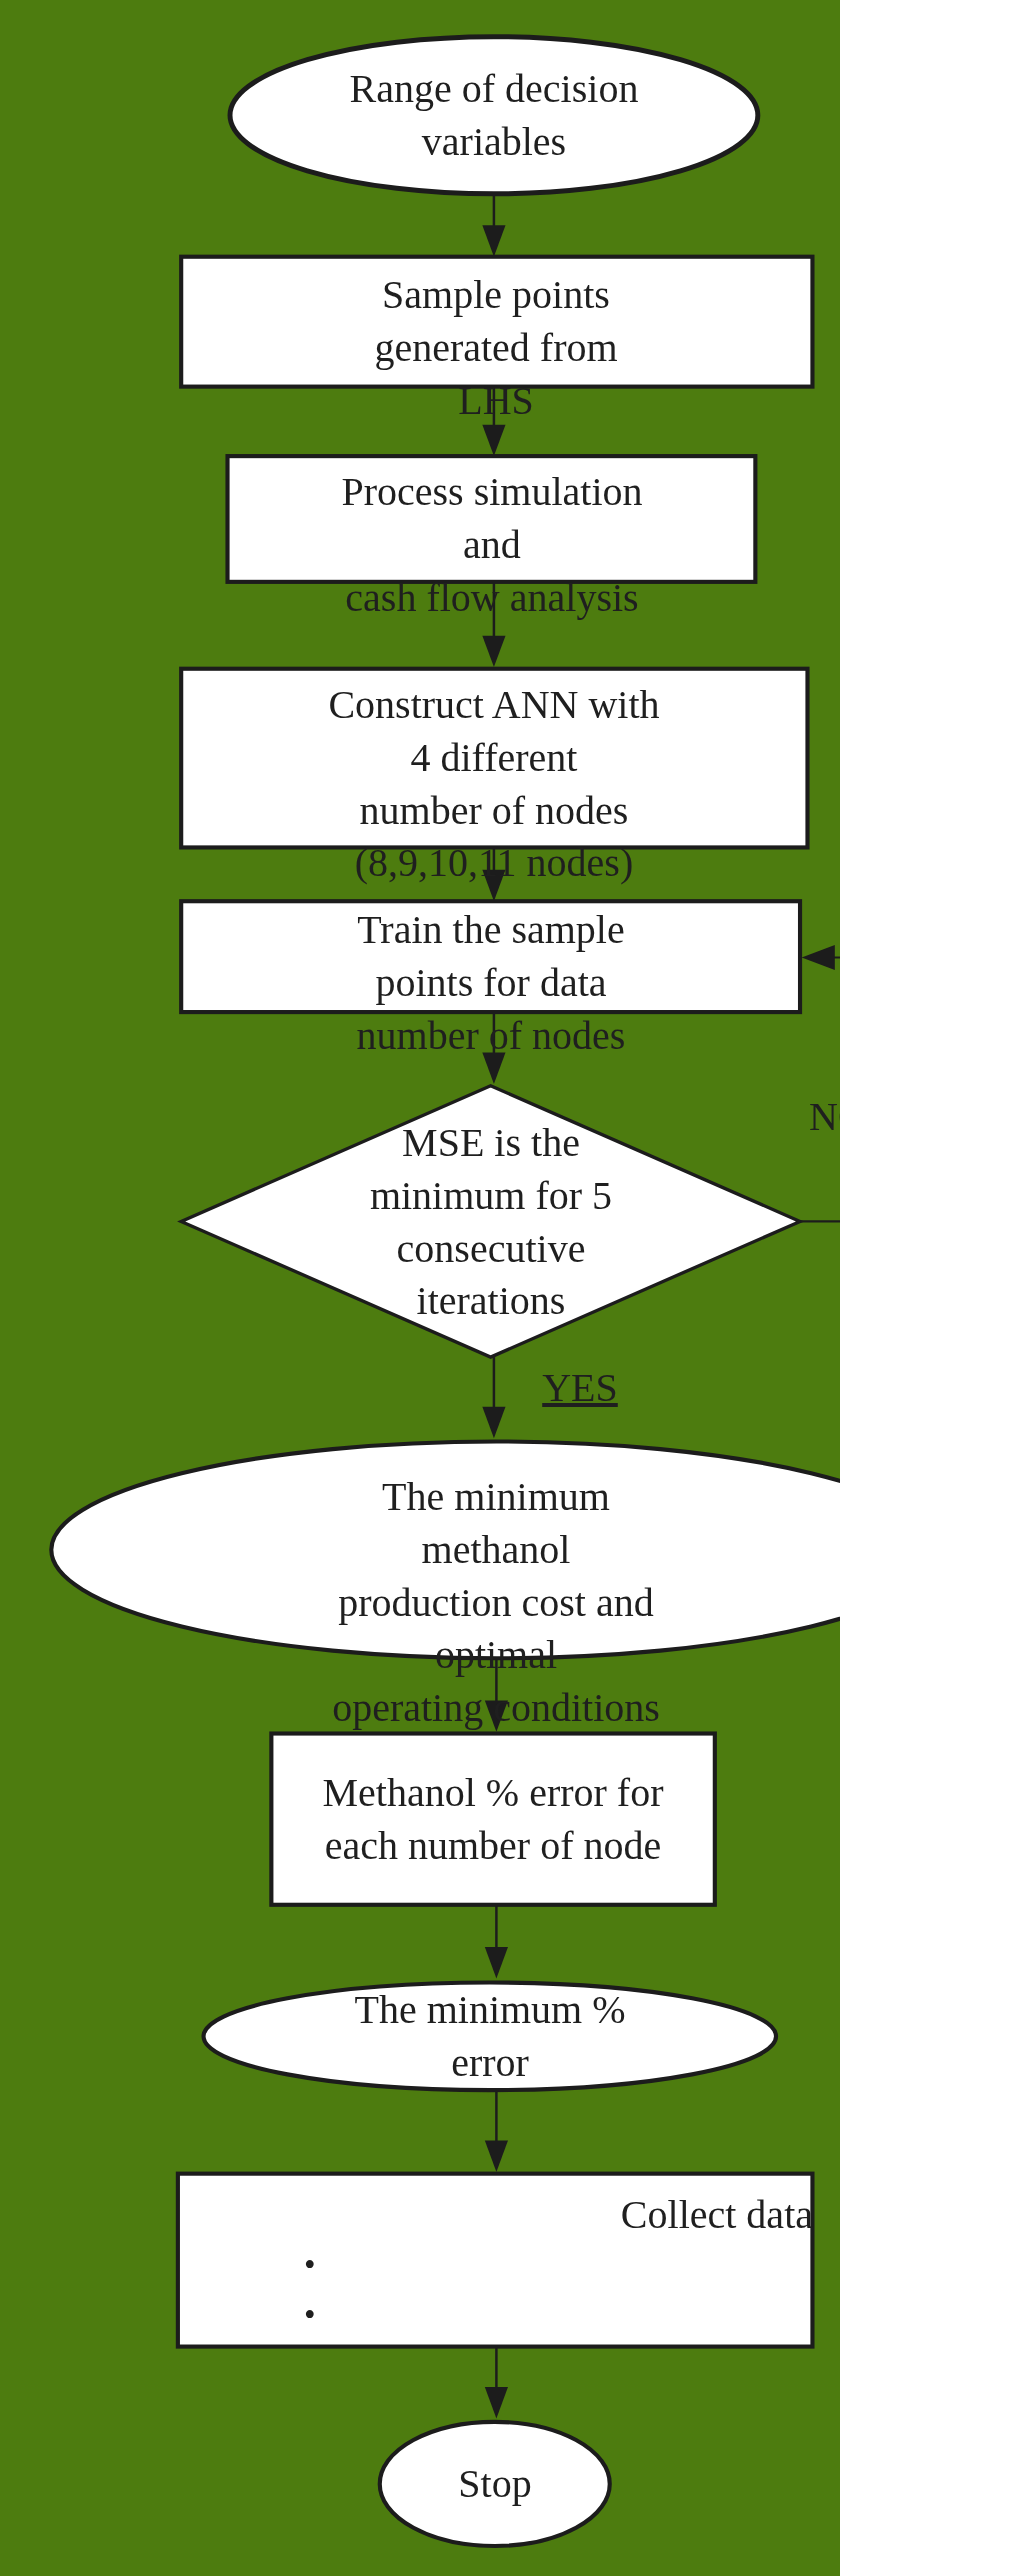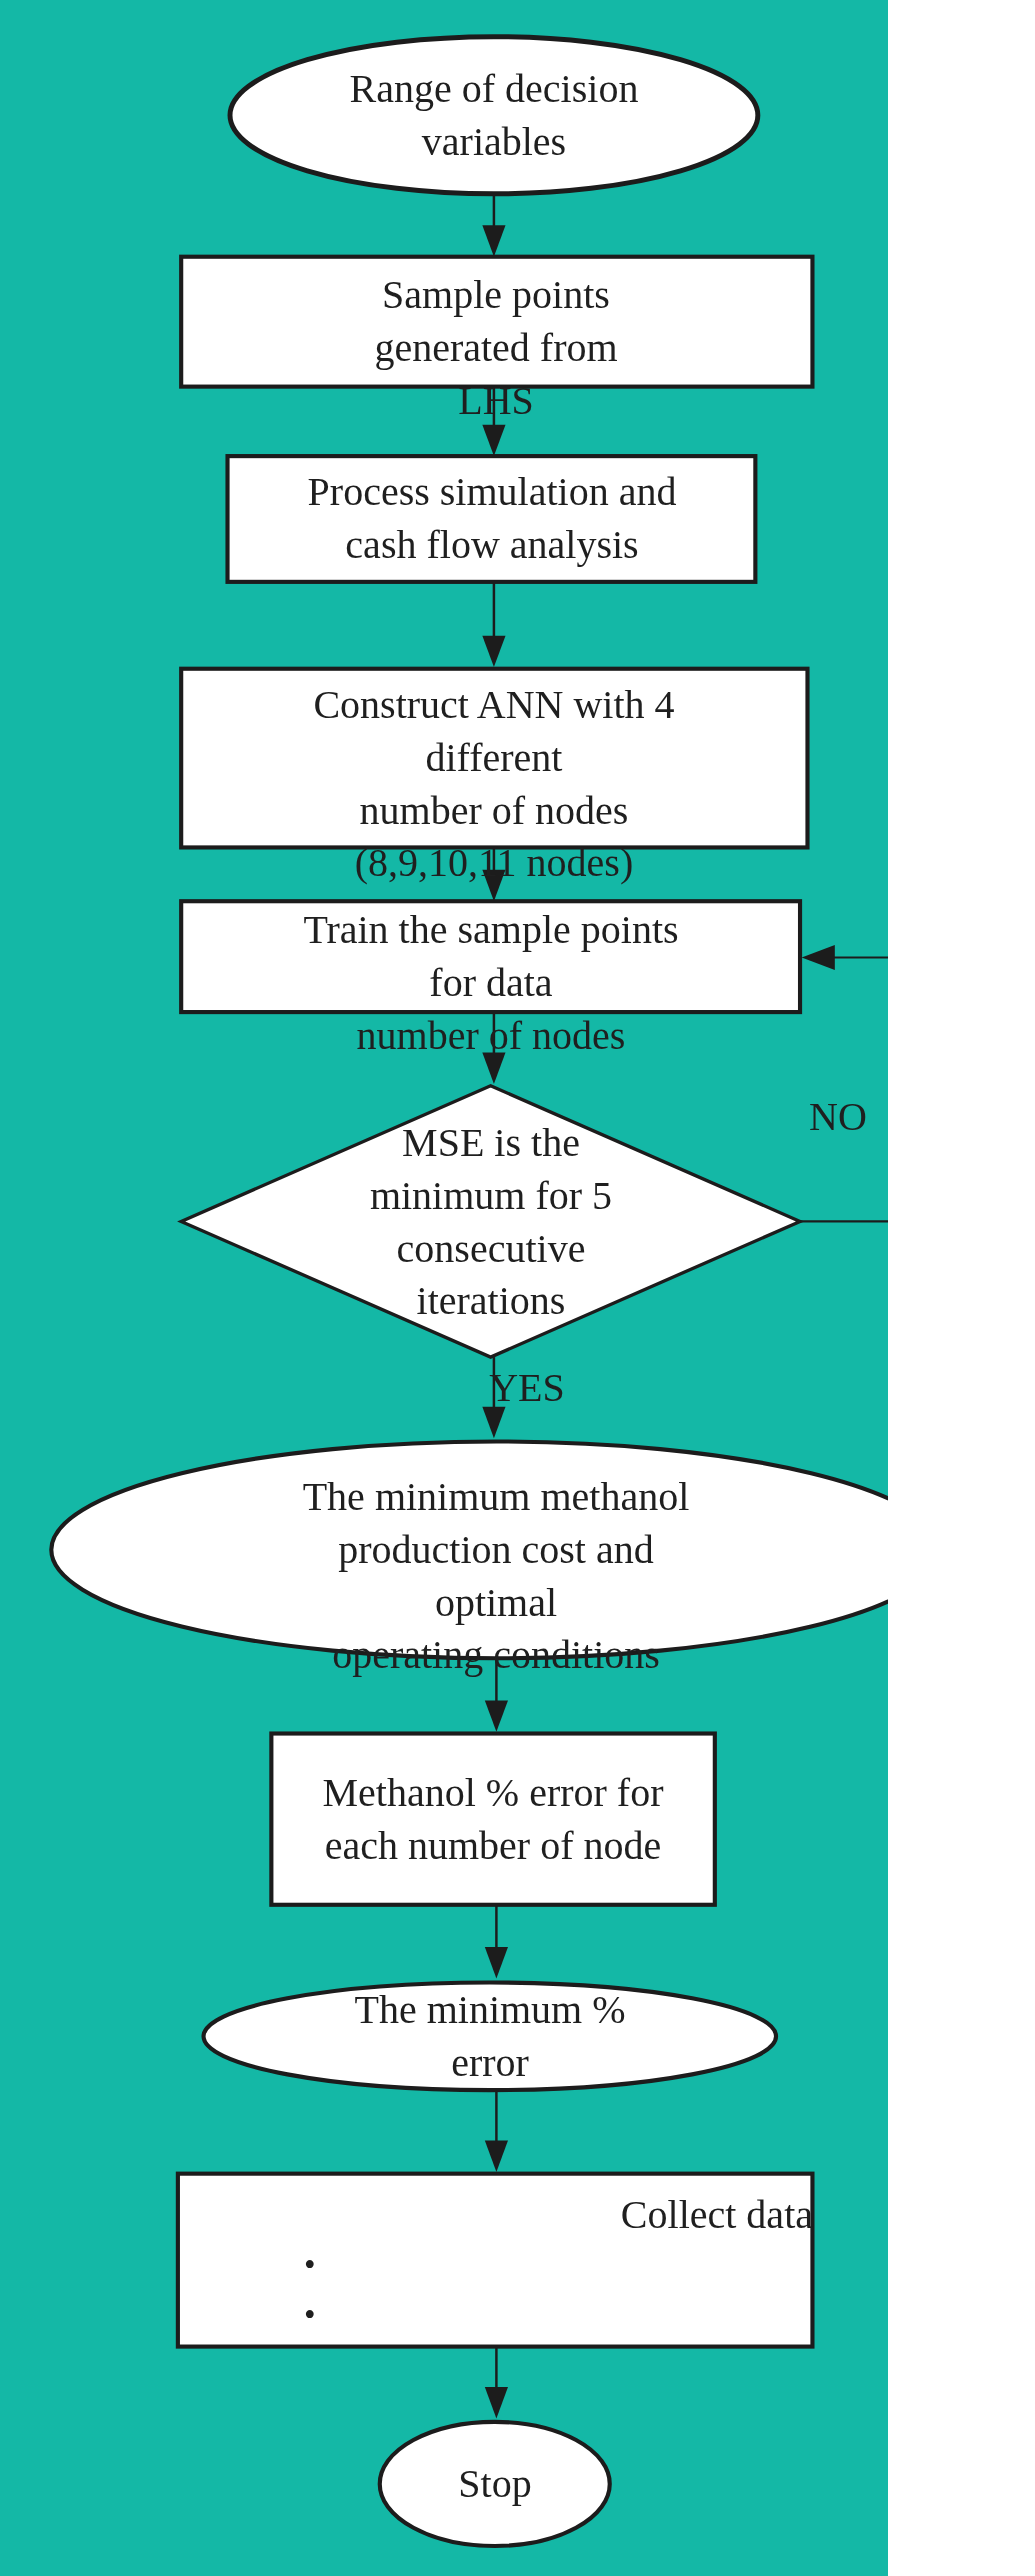--- a/index.html
+++ b/index.html
@@ -1,24 +1,23 @@
 <!DOCTYPE html>
 <html style="font-size:13.2px"><head>
 <meta charset="utf-8">
 <style>
   html, body { margin: 0; padding: 0; background: #ffffff; }
   #canvas {
     position: relative;
     width: 840px;
     height: 2576px;
-    background: #14b8a6;
+    background: #4d7c0f;
     font-family: "Liberation Serif", "DejaVu Serif", serif;
     color: #1f1f1f;
     overflow: hidden;
-    padding-left: 48px;
   }
   #shapes { position: absolute; left: 0; top: 0; }
   .label {
     position: absolute;
     transform: translateX(-50%);
     text-align: center;
     white-space: pre-line;
     font-size: 40px;
     line-height: 1.32;
     color: #1f1f1f;
@@ -142,21 +141,21 @@
   <div class="label" style="left:491px; top:904px;">Train the sample points for data
 number of nodes</div>
 
   <div class="label" style="left:491px; top:1117px;">MSE is the
 minimum for 5
 consecutive
 iterations</div>
 
   <div class="branch-label" style="left:838px; top:1086px;">NO</div>
 
-  <div class="branch-label" style="left:527px; top:1357px;">YES</div>
+  <div class="branch-label" style="left:580px; top:1357px;text-decoration:underline;">YES</div>
 
   <div class="label" style="left:496px; top:1471px;">The minimum methanol
 production cost and optimal
 operating conditions</div>
 
   <div class="label" style="left:493px; top:1767px;">Methanol % error for
 each number of node</div>
 
   <div class="label" style="left:490px; top:1984px;">The minimum %
 error</div>

